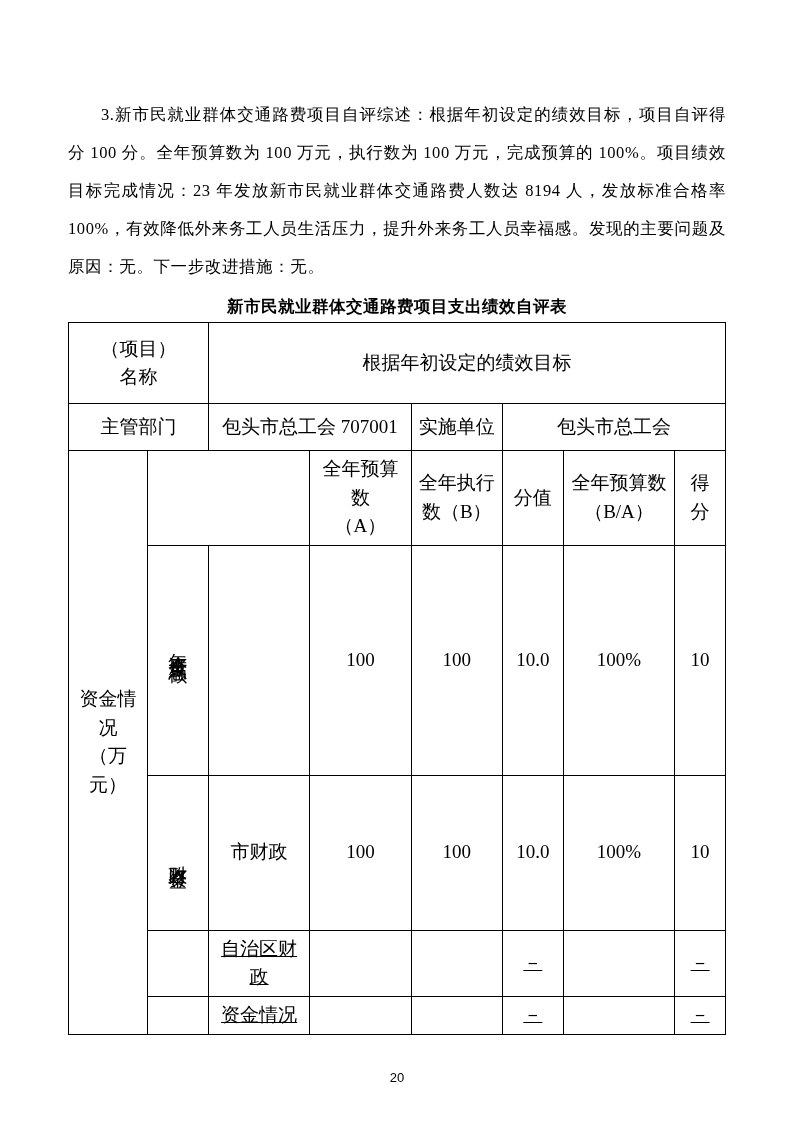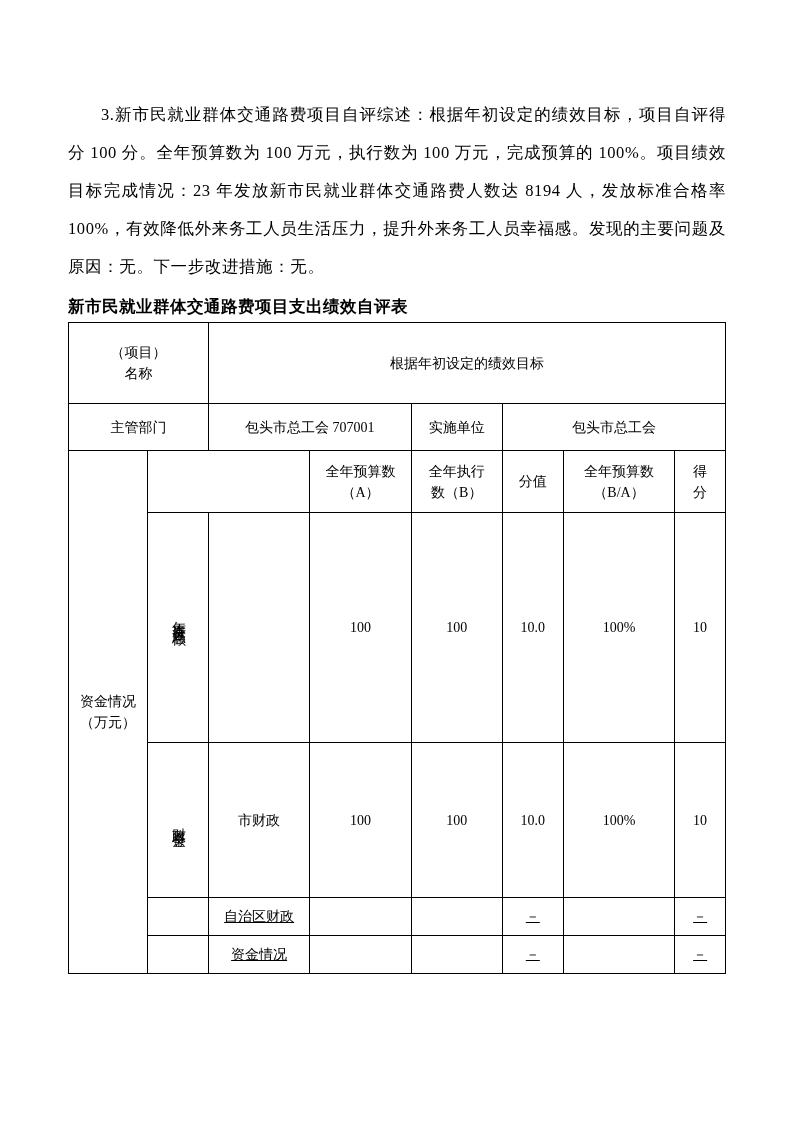--- a/index.html
+++ b/index.html
@@ -25,38 +25,39 @@
   .para {
     font-size: 16.5px;
     line-height: 38px;
     text-align: justify;
     text-justify: inter-ideograph;
     letter-spacing: 0.6px;
     margin: 0 0 2px 0;
     text-indent: 2em;
   }
   .doc-title {
+    text-align: center;
     font-size: 16.5px;
     font-weight: bold;
     letter-spacing: 0.5px;
     margin-top: 10px;
     margin-bottom: 4px;
     font-family: "Liberation Sans", "DejaVu Sans", sans-serif;
   }
   .doc-subtitle {
     text-align: center;
     font-size: 14.5px;
     letter-spacing: 0.5px;
     margin-bottom: 10px;
   }
   table.main {
     border-collapse: collapse;
     width: 100%;
     table-layout: fixed;
-    font-size: 14px;
+    font-size: 19px;
   }
   table.main td {
     border: 1px solid #000000;
     text-align: center;
     vertical-align: middle;
     padding: 4px 3px;
     line-height: 1.5;
   }
   td.leftpad {
     text-align: left;
@@ -184,13 +185,14 @@
         <td class="leftpad">资金情况</td>
         <td></td>
         <td></td>
         <td>－</td>
         <td></td>
         <td>－</td>
       </tr>
     </tbody>
   </table>
 
+  <div class="pagenum">20</div>
 </div>
 
 </body></html>

